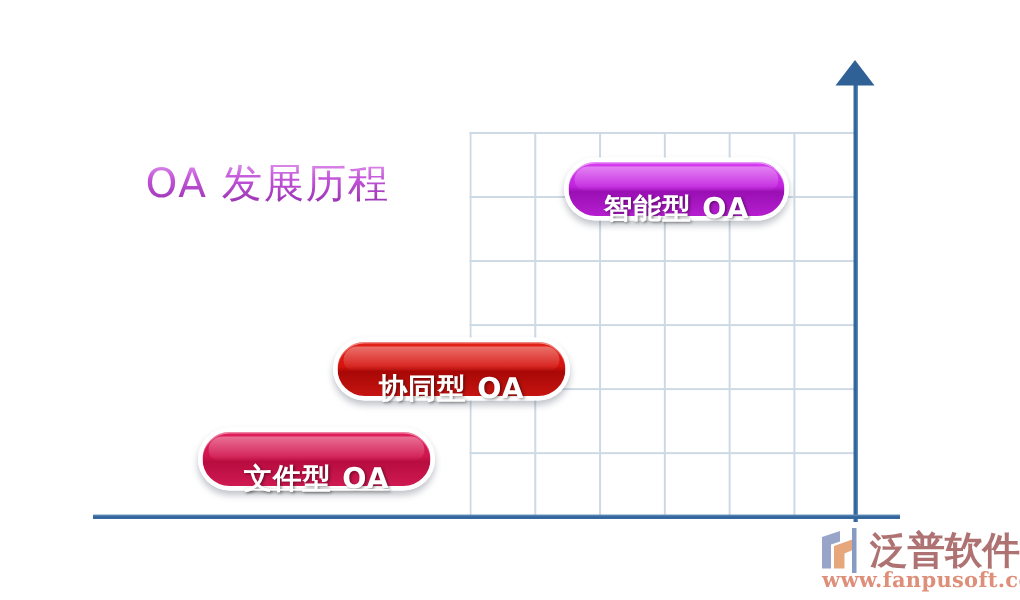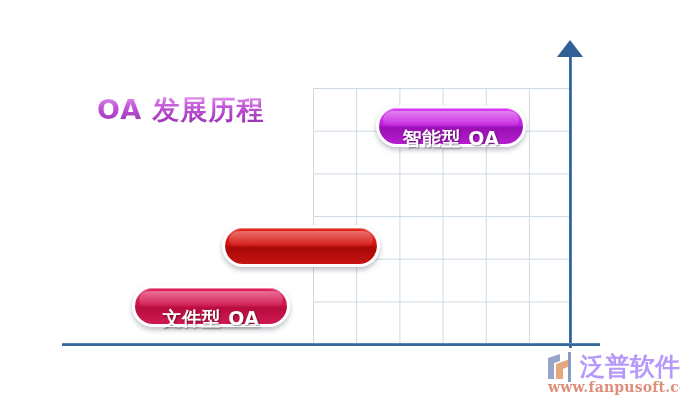--- a/index.html
+++ b/index.html
@@ -54,23 +54,23 @@
     top: 343px;
     width: 538px;
     height: 3px;
     background: linear-gradient(to bottom, #6a97c4, #2f6096 55%, #3a6ea5);
   }
 
   
   #title {
     position: absolute;
     left: 97px;
-    top: 92px;
+    top: 104px;
     font-size: 27px;
-    font-weight: bold;
+    font-weight: normal;
     letter-spacing: 1px;
     white-space: nowrap;
     color: #b43fc8;
     background: linear-gradient(to bottom, #e9a8f2 0%, #c254d8 42%, #8e2ba8 100%);
     -webkit-background-clip: text;
     background-clip: text;
     -webkit-text-fill-color: transparent;
     filter: drop-shadow(0 0 2px #ffffff) drop-shadow(0 0 3px #ffffff)
             drop-shadow(1px 1px 1px rgba(255,255,255,0.95));
   }
@@ -134,21 +134,21 @@
   #wm-mark {
     position: absolute;
     left: 0; top: 2px;
     width: 34px; height: 30px;
   }
   #wm-name {
     position: absolute;
     left: 34px; top: 0px;
     font-size: 25px;
     font-weight: bold;
-    color: #8b5cf6;
+    color: #7f1d1d;
     letter-spacing: 0px;
     white-space: nowrap;
     text-shadow: 0 0 1px rgba(255,255,255,0.8);
   }
   #wm-url {
     position: absolute;
     left: 2px; top: 29px;
     font-size: 14px;
     font-weight: bold;
     color: #c94b2a;
@@ -170,20 +170,21 @@
 
   <div id="title">OA 发展历程</div>
 
   <div class="step" id="step-1">
     <span class="sheen"></span>
     <span class="lbl">文件型 OA</span>
   </div>
 
   <div class="step" id="step-2">
     <span class="sheen"></span>
+    <span class="lbl">协同型 OA</span>
   </div>
 
 
   <div class="step" id="step-4">
     <span class="sheen"></span>
     <span class="lbl">智能型 OA</span>
   </div>
 
   <div id="watermark">
     <svg id="wm-mark" viewBox="0 0 34 30">

